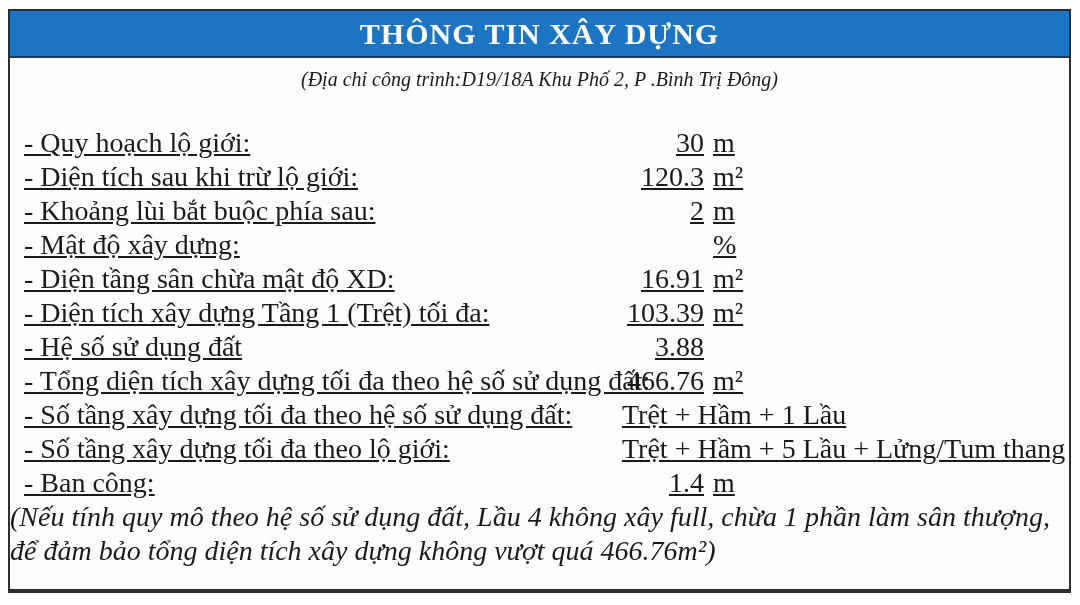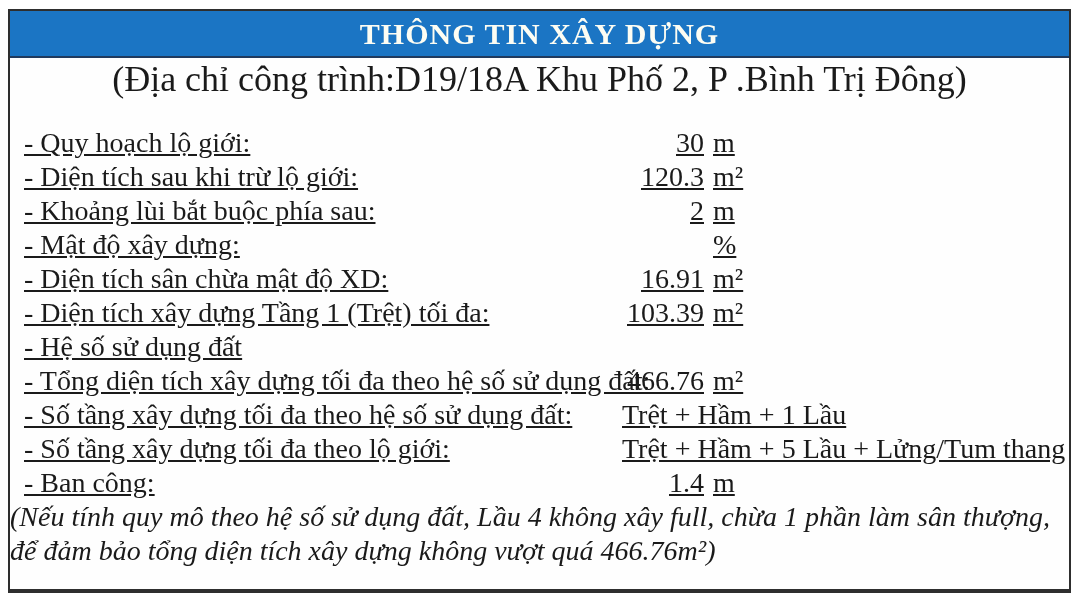--- a/index.html
+++ b/index.html
@@ -31,21 +31,22 @@
   .title {
     color: #fdfdf3;
     font-weight: bold;
     font-size: 30px;
     letter-spacing: 1px;
     white-space: nowrap;
   }
   .subtitle {
     margin-top: 5px;
     text-align: center;
-    font-size: 36px;
+    font-style: italic;
+    font-size: 20px;
     line-height: 32px;
     white-space: nowrap;
   }
   .rows {
     margin-top: 31px;
     padding-left: 14px;
     text-decoration: underline;
   }
   .row {
     display: grid;
@@ -89,31 +90,32 @@
       <div class="row">
         <span class="label">- Khoảng lùi bắt buộc phía sau:</span>
         <span class="num">2</span>
         <span class="unit">m</span>
       </div>
       <div class="row">
         <span class="label">- Mật độ xây dựng:</span>
         <span class="unit">%</span>
       </div>
       <div class="row">
-        <span class="label">- Diện tích sân chừa mật độ XD:</span>
+        <span class="label">- Diện tầng sân chừa mật độ XD:</span>
         <span class="num">16.91</span>
         <span class="unit">m²</span>
       </div>
       <div class="row">
         <span class="label">- Diện tích xây dựng Tầng 1 (Trệt) tối đa:</span>
         <span class="num">103.39</span>
         <span class="unit">m²</span>
       </div>
       <div class="row">
         <span class="label">- Hệ số sử dụng đất</span>
+        <span class="num">3.88</span>
         <span class="unit"></span>
       </div>
       <div class="row">
         <span class="label">- Tổng diện tích xây dựng tối đa theo hệ số sử dụng đất:</span>
         <span class="num">466.76</span>
         <span class="unit">m²</span>
       </div>
       <div class="row">
         <span class="label">- Số tầng xây dựng tối đa theo hệ số sử dụng đất:</span>
         <span class="text-value">Trệt + Hầm + 1 Lầu</span>

